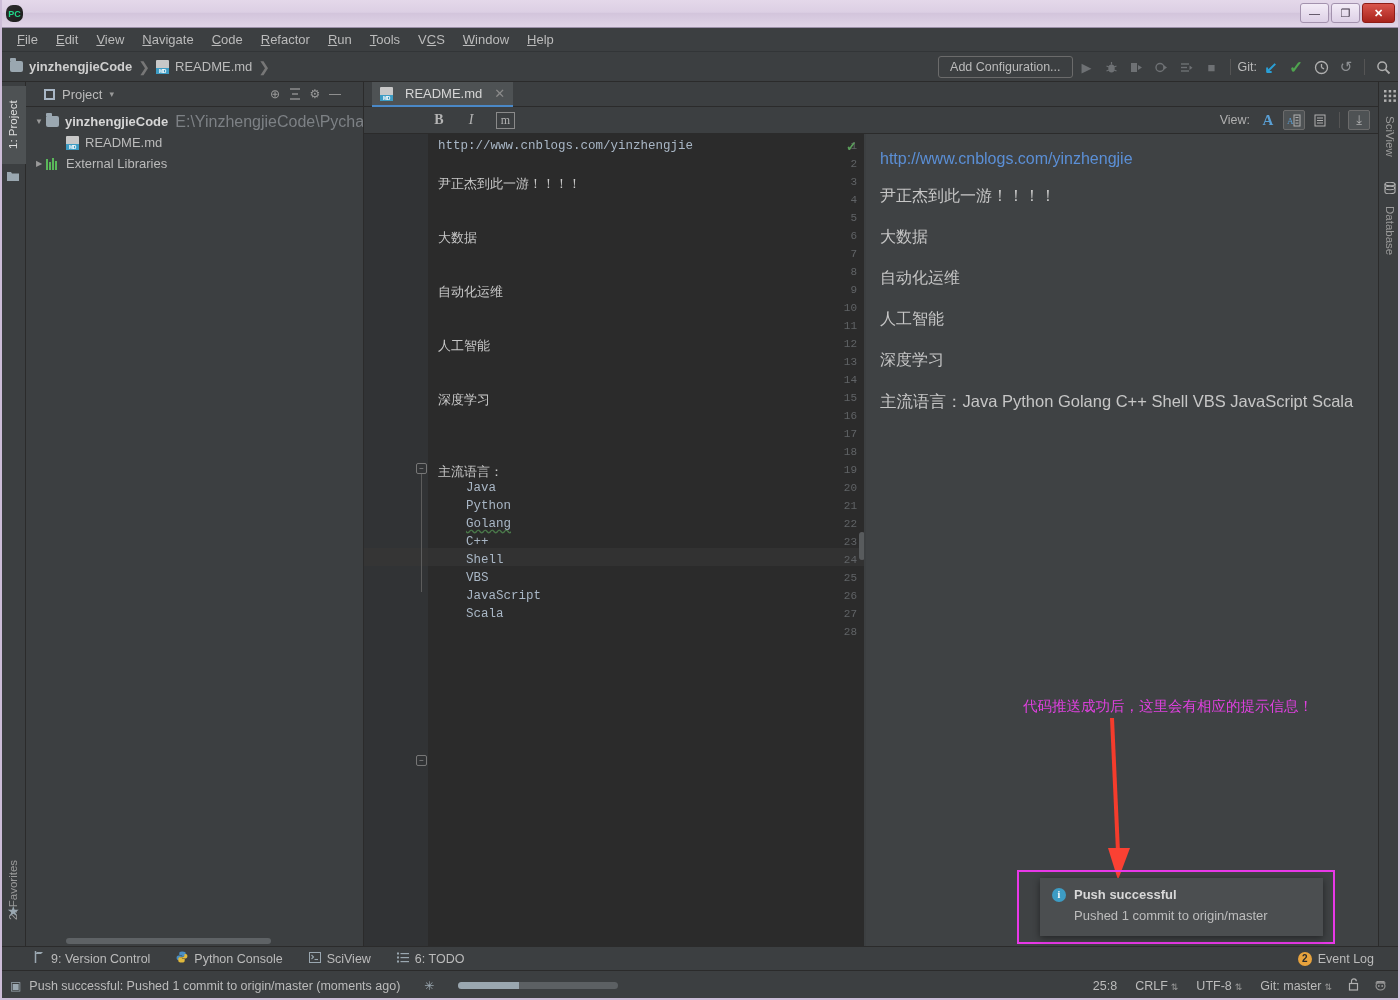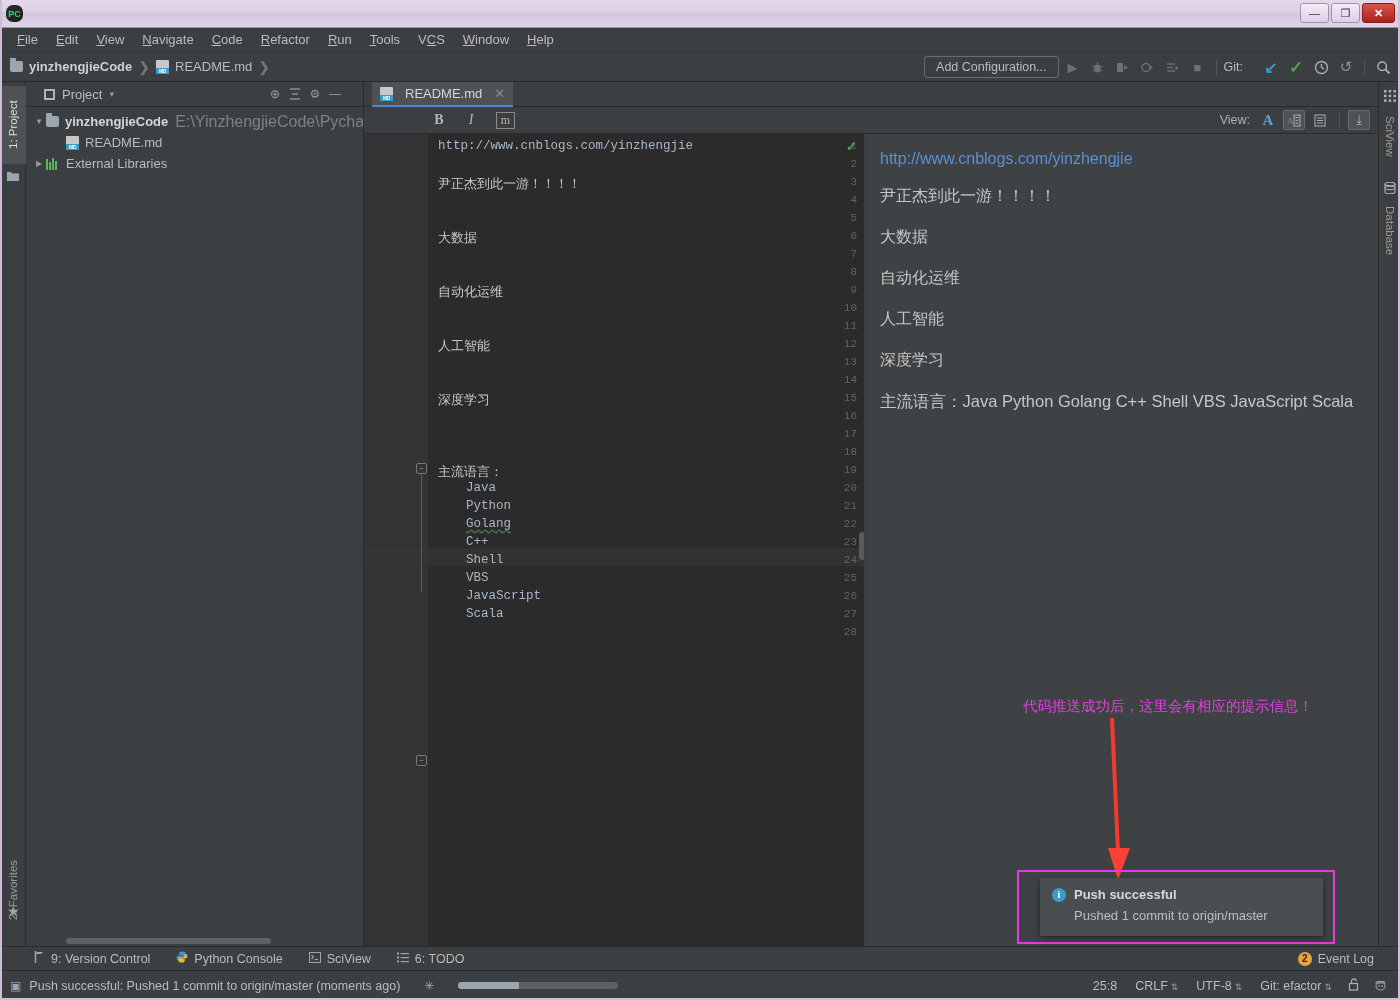--- a/index.html
+++ b/index.html
@@ -83,21 +83,21 @@
   }
   .cfg-btn {
     border:1px solid #6b6b6b; border-radius:3px; padding:3px 11px;
     font-size:12.5px; color:#bbbbbb; background:#3c3f41; cursor:pointer;
   }
   .tb-ico {
     width:22px; height:22px; display:flex; align-items:center; justify-content:center;
     color:#6e7174; cursor:pointer; font-size:13px;
   }
   .tb-sep { width:1px; height:16px; background:#555; margin:0 4px; }
-  .git-label { font-size:12.5px; color:#bbbbbb; margin-right:14px; }
+  .git-label { font-size:12.5px; color:#bbbbbb; margin-right:0; }
 
   
   .vstrip-l {
     position:absolute; left:0; top:82px; width:26px; height:864px;
     background:#3c3f41; border-right:1px solid #2b2b2b;
   }
   .vtab {
     position:absolute; left:0; width:26px;
     writing-mode:vertical-rl; text-orientation:mixed;
     font-size:11.5px; color:#9a9a9a; cursor:pointer;
@@ -656,21 +656,21 @@
     <span class="st-ico">▣</span>
     <span class="st-txt">Push successful: Pushed 1 commit to origin/master (moments ago)</span>
     <span class="st-ico" style="margin-left:24px;">✳</span>
     <div class="prog-track" style="margin-left:16px;">
       <div class="prog-fill" style="width: 38%;"></div>
     </div>
     <div class="st-right">
       <span class="st-item">25:8</span>
       <span class="st-item"><span>CRLF</span><span class="st-arrows">⇅</span></span>
       <span class="st-item"><span>UTF-8</span><span class="st-arrows">⇅</span></span>
-      <span class="st-item"><span>Git: efactor</span><span class="st-arrows">⇅</span></span>
+      <span class="st-item"><span>Git: master</span><span class="st-arrows">⇅</span></span>
       <span class="st-lock">
         <svg width="12" height="13" viewBox="0 0 12 13">
             <rect x="1.5" y="5.5" width="8" height="6.5" fill="none" stroke="#b0b0b0" stroke-width="1.2"></rect>
             <path d="M3.5 5.5 V3.2 a2.4 2.4 0 0 1 4.8 0" fill="none" stroke="#b0b0b0" stroke-width="1.2"></path>
           </svg>
       </span>
       <span class="st-lock">
         <svg width="13" height="13" viewBox="0 0 13 13">
             <ellipse cx="6.5" cy="8" rx="4.5" ry="4" fill="none" stroke="#9a9a9a" stroke-width="1.1"></ellipse>
             <path d="M1.5 5 h10" stroke="#9a9a9a" stroke-width="1.2"></path>

